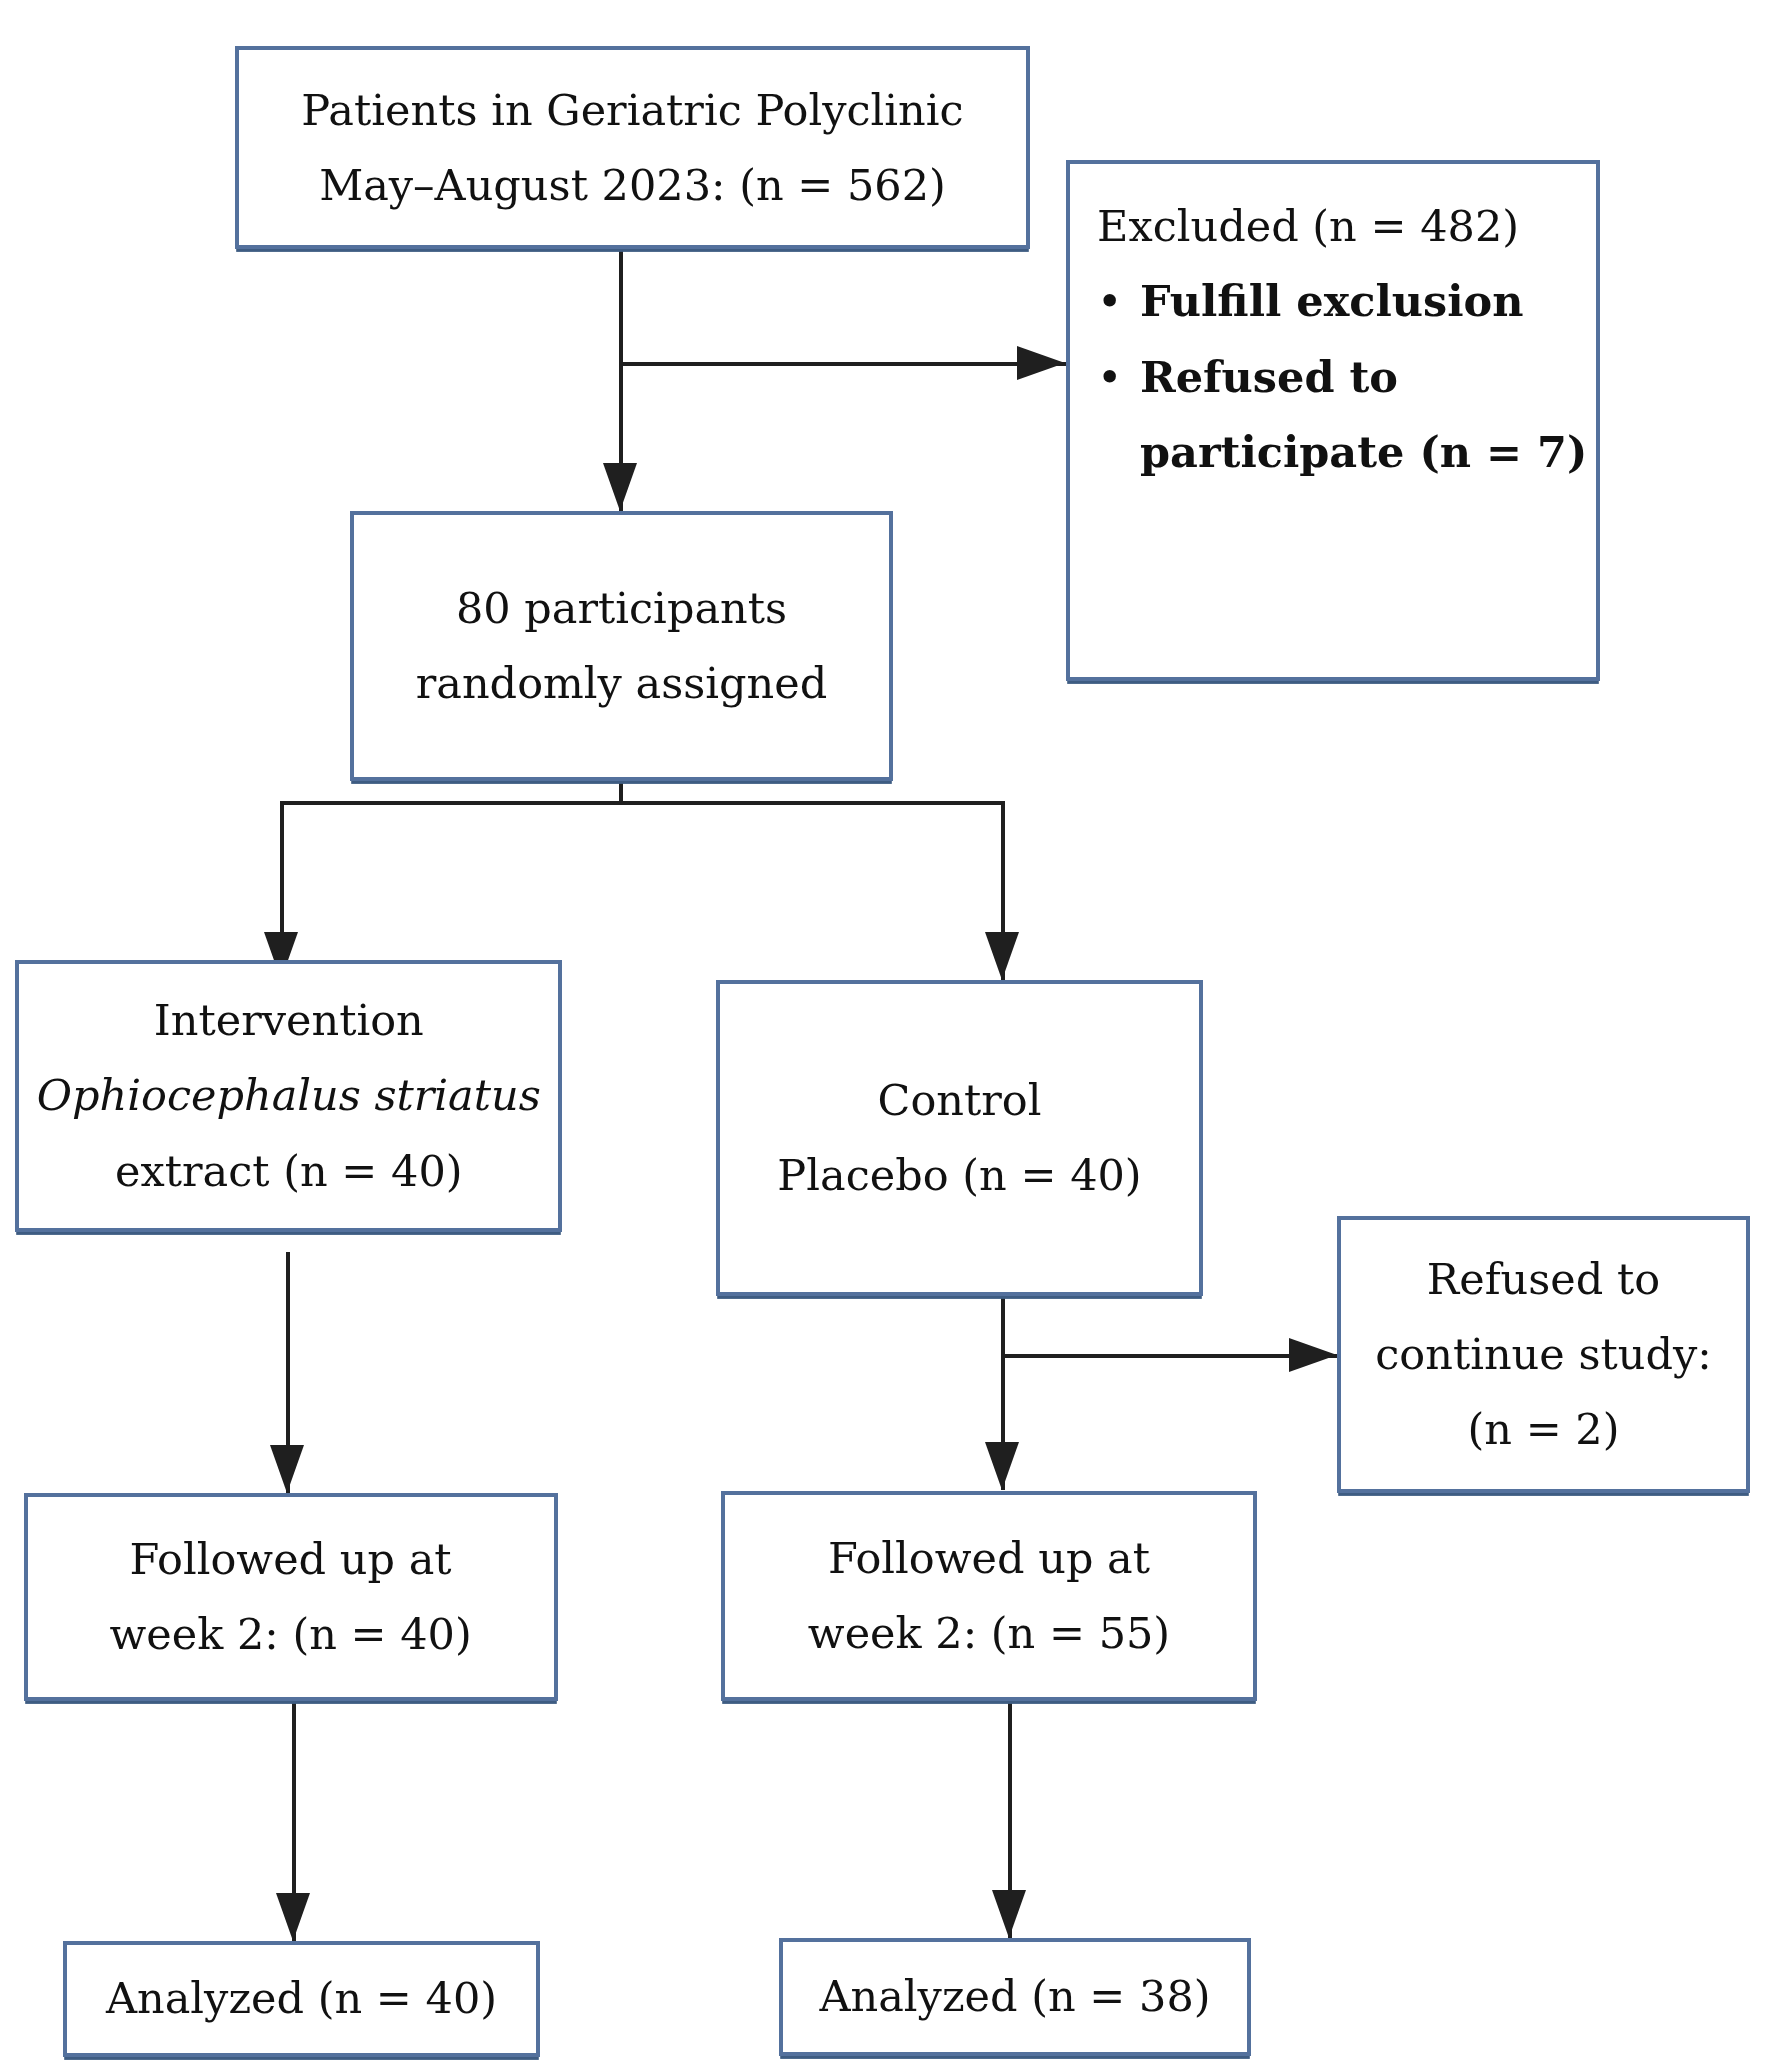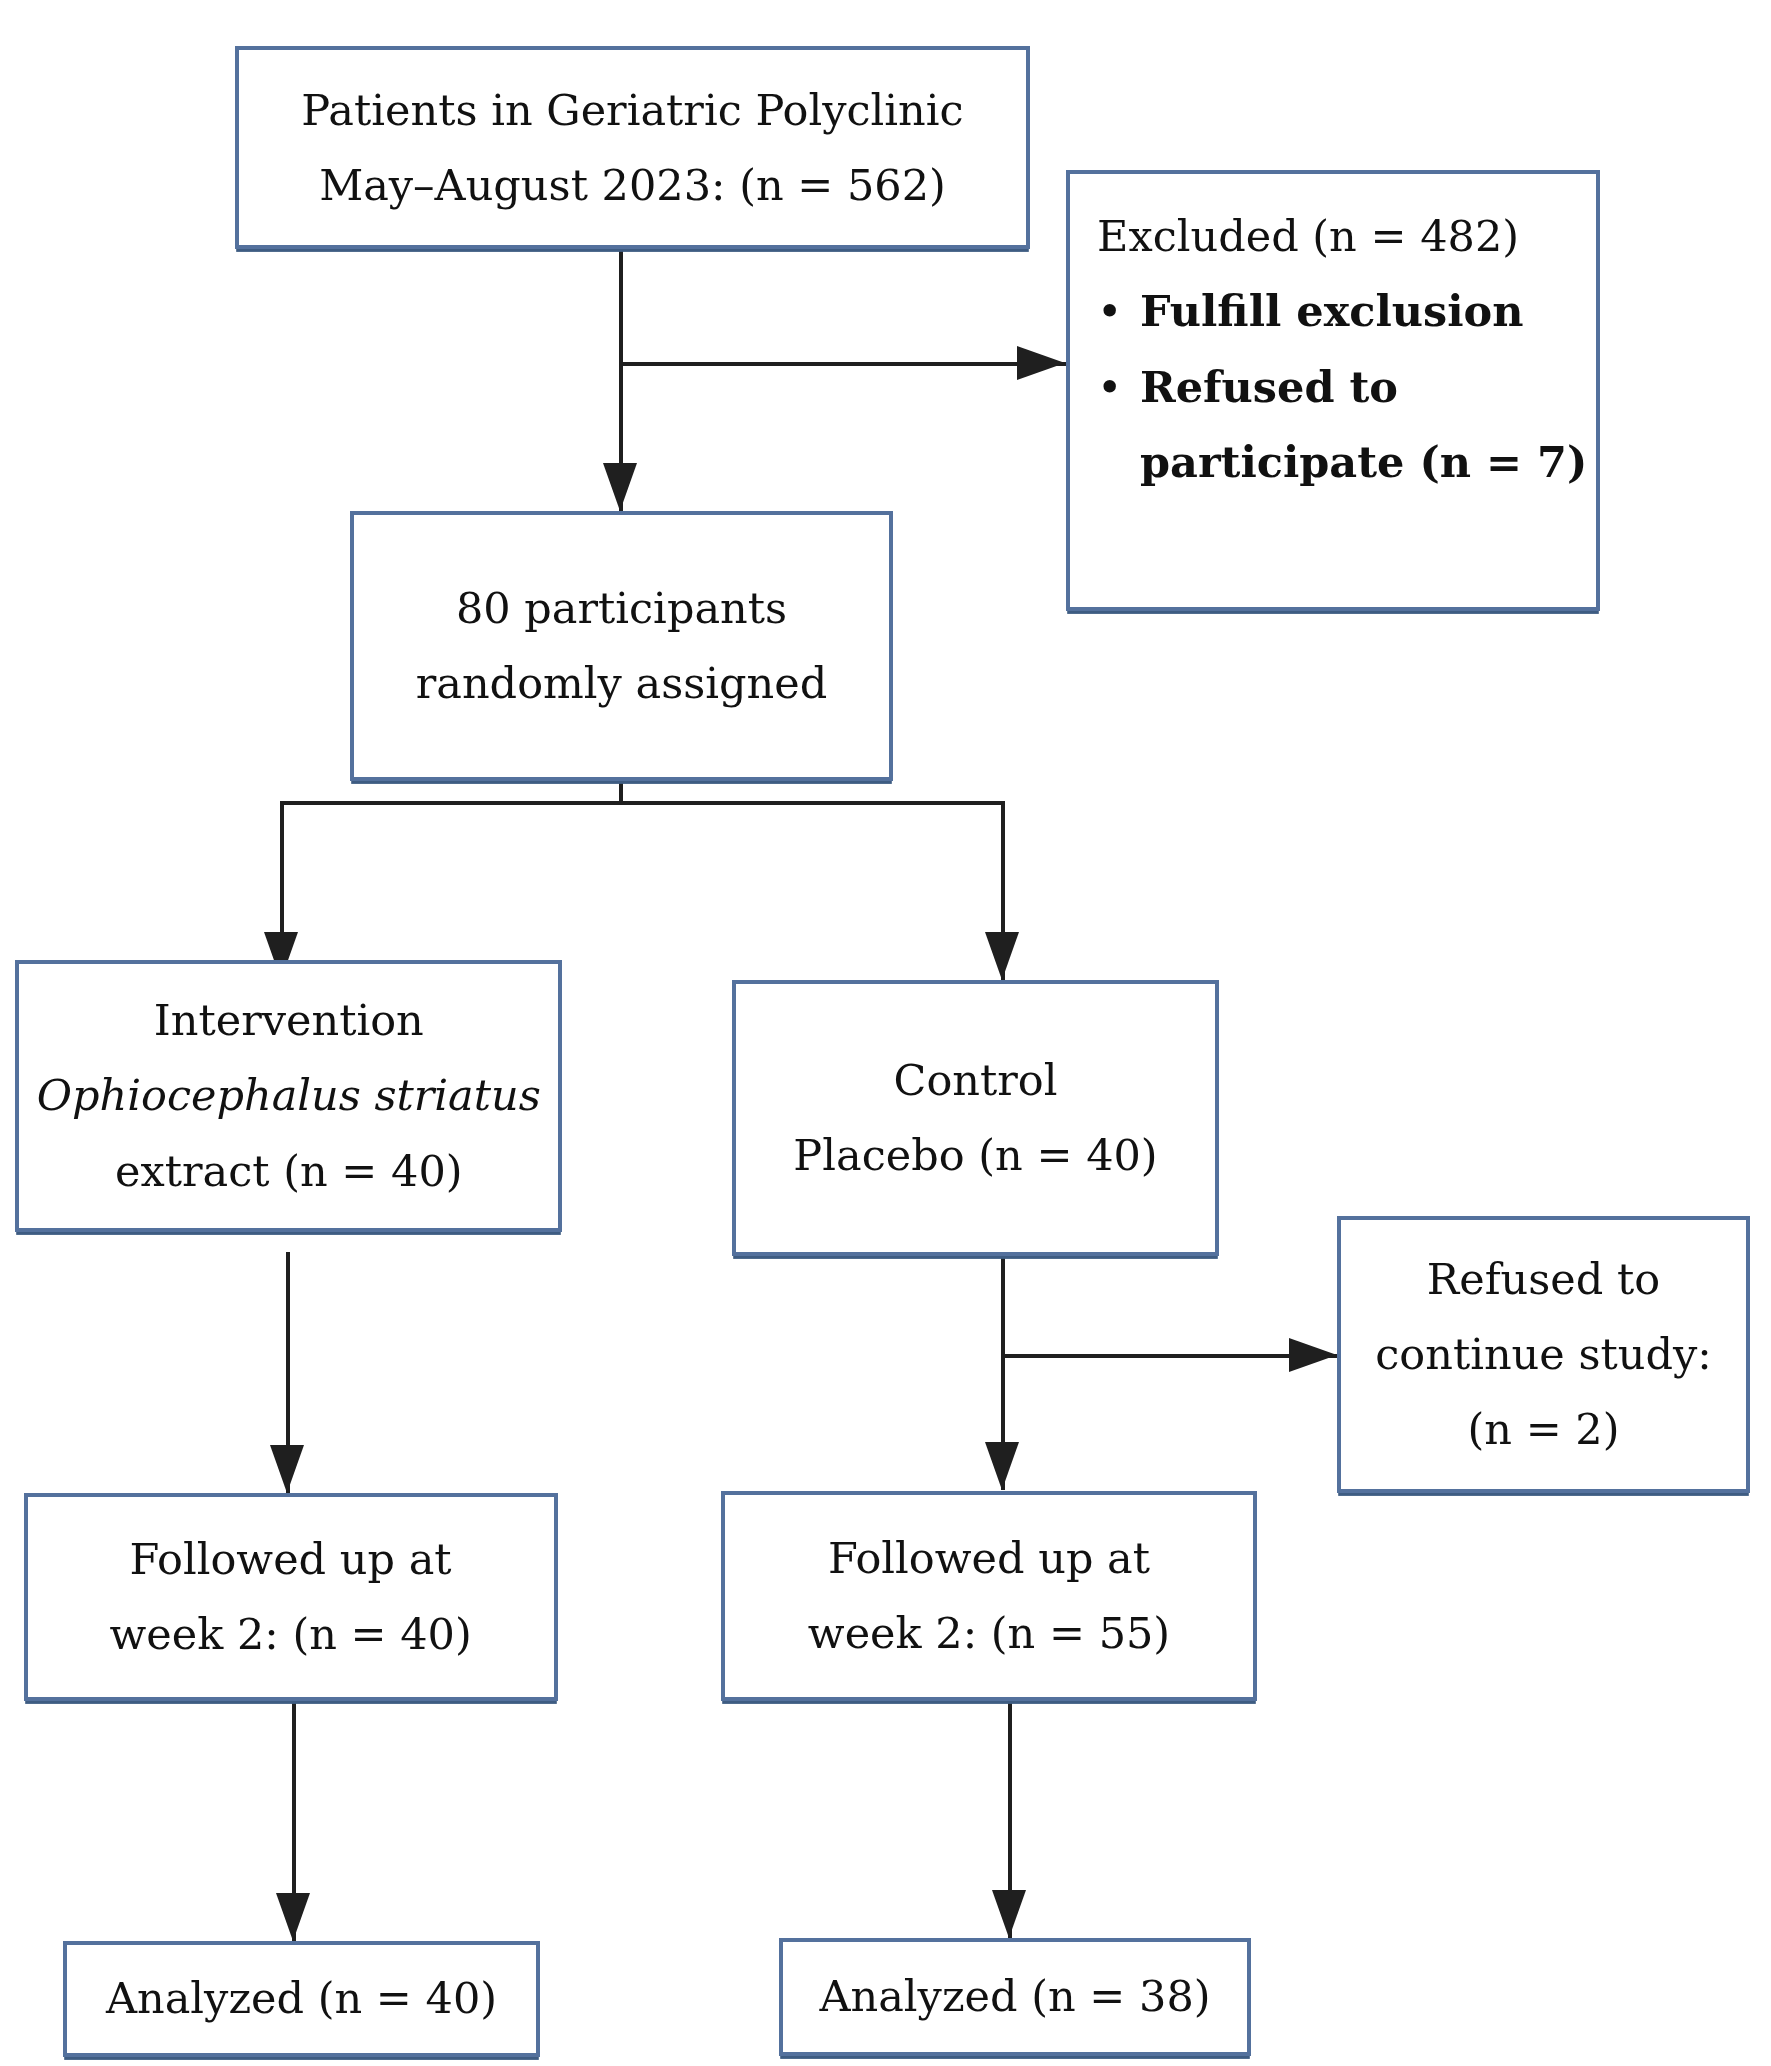--- a/index.html
+++ b/index.html
@@ -78,21 +78,21 @@
   <div class="arrow-down" style="left:276px;  top:1893px;"></div>
 
   <div class="conn vline" style="left:1008px; top:1700px; height:238px;"></div>
   <div class="arrow-down" style="left:992px; top:1890px;"></div>
 
   <div class="box" style="left:235px; top:18.3px; width:795px; height:203px;margin-top:28px;">
     <div class="box-line">Patients in Geriatric Polyclinic</div>
     <div class="box-line">May–August 2023: (n = 562)</div>
   </div>
 
-  <div class="box box--left" style="left:1066px; top:170px; width:534px; height:441px;">
+  <div class="box box--left" style="left:1066px; top:160px; width:534px; height:521px;">
     <div class="box-line">Excluded (n = 482)</div>
     <div class="bullet-row">
       <span class="bullet-marker">•</span>
       <div class="bullet-text">
         <div class="box-line">Fulfill exclusion</div>
       </div>
     </div>
     <div class="bullet-row">
       <span class="bullet-marker">•</span>
       <div class="bullet-text">
@@ -106,21 +106,21 @@
     <div class="box-line">80 participants</div>
     <div class="box-line">randomly assigned</div>
   </div>
 
   <div class="box" style="left:15.3px; top:960px; width:547px; height:272px;">
     <div class="box-line">Intervention</div>
     <div class="box-line italic">Ophiocephalus striatus</div>
     <div class="box-line">extract (n = 40)</div>
   </div>
 
-  <div class="box" style="left:732px; top:980px; width:487px; height:276px;">
+  <div class="box" style="left:716px; top:980px; width:487px; height:316px;">
     <div class="box-line">Control</div>
     <div class="box-line">Placebo (n = 40)</div>
   </div>
 
   <div class="box" style="left:1337px; top:1216px; width:413px; height:277px;">
     <div class="box-line">Refused to</div>
     <div class="box-line">continue study:</div>
     <div class="box-line">(n = 2)</div>
   </div>
 

